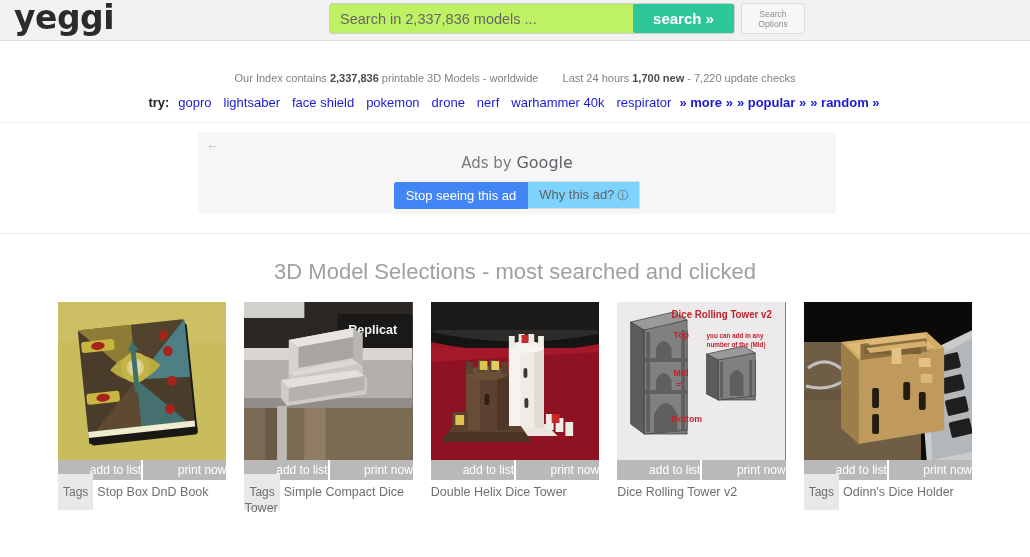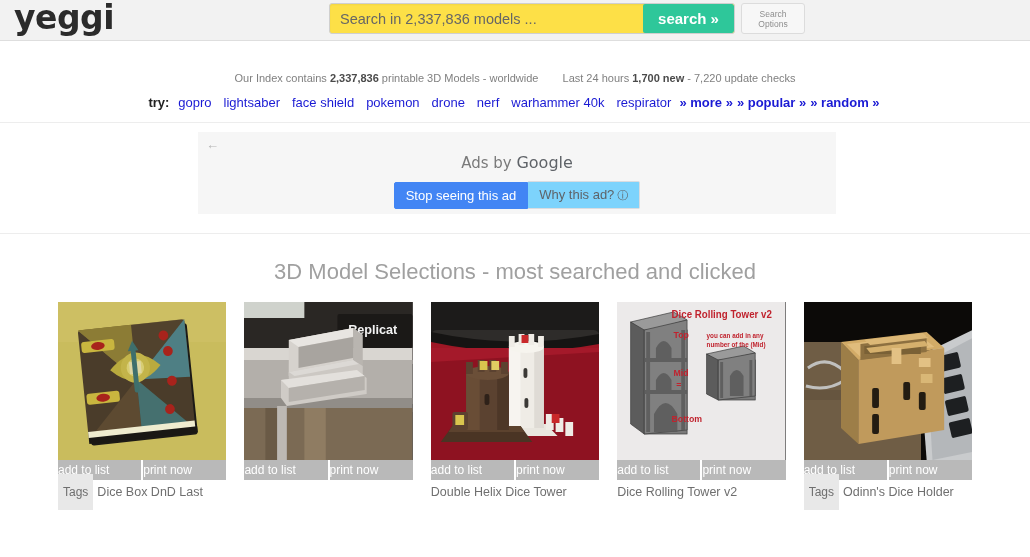--- a/index.html
+++ b/index.html
@@ -29,40 +29,40 @@
     color: #2b2b2b;
   }
   .searchwrap {
     position: absolute;
     left: 329px; top: 3px;
     display: flex;
     align-items: stretch;
   }
   .searchbox {
     width: 406px; height: 31px;
-    background: #fde047;
+    background: #bef264;
     border: 1px solid #cfcfcf;
     border-radius: 3px;
     display: flex;
     align-items: stretch;
     overflow: hidden;
     box-shadow: inset 0 1px 2px rgba(0,0,0,0.05);
   }
   .searchinput {
     flex: 1;
     border: 0; outline: 0;
     background: transparent;
     padding: 0 10px;
     font-family: "Liberation Sans", sans-serif;
     font-size: 14.5px;
     color: #555;
   }
   .searchinput::placeholder { color: #666; }
   .searchbtn {
-    width: 91px;
+    width: 101px;
     border: 0;
     background: #2ec79a;
     color: #ffffff;
     font-family: "Liberation Sans", sans-serif;
     font-size: 15px;
     font-weight: bold;
     cursor: pointer;
     border-radius: 2px;
   }
   .searchopts {
@@ -200,21 +200,21 @@
   .actions {
     display: flex;
     height: 20px;
     background: #b9b9b9;
   }
   .act {
     flex: 1;
     color: #ffffff;
     font-size: 12px;
     line-height: 20px;
-    text-align: left;
+    text-align: right;
     cursor: pointer;
   }
   .act.first { border-right: 2px solid #ffffff; }
   .meta {
     margin-top: 4px;
     font-size: 12.5px;
     color: #6f6f6f;
     line-height: 16px;
   }
   .tagchip {
@@ -311,21 +311,21 @@
         </g>
         <rect x="26" y="124" width="110" height="8" fill="#efeccf"></rect>
         <rect x="26" y="130" width="112" height="6" fill="#1a1814"></rect>
       </g>
     </svg>
       </div>
       <div class="actions">
         <div class="act first">add to list</div>
         <div class="act">print now</div>
       </div>
-      <div class="meta"><span class="tagchip">Tags</span><span>Dice Box DnD Last</span></div>
+      <div class="meta"><span class="tagchip">Tags</span><span>Stop Box DnD Book</span></div>
     </div>
     <div class="card">
       <div class="thumb">
         <svg viewBox="0 0 173 158" preserveAspectRatio="none">
       <rect width="173" height="158" fill="#9b9693"></rect>
       <rect x="0" y="0" width="173" height="58" fill="#2a2724"></rect>
       <rect x="0" y="0" width="62" height="16" fill="#cfd2cc"></rect>
       <rect x="96" y="12" width="77" height="34" rx="2" fill="#1b1917"></rect>
       <text x="107" y="32" fill="#f2f2f2" font-family="Liberation Sans, sans-serif" font-size="13" font-weight="bold">Replicat</text>
       <rect x="0" y="46" width="173" height="16" fill="#d9d6d1"></rect>
@@ -345,20 +345,21 @@
         <polygon points="38,78 116,68 126,76 126,92 44,104 38,96" fill="#cfcbc6"></polygon>
         <polygon points="38,78 116,68 124,74 46,86" fill="#e3e0dc"></polygon>
         <polygon points="46,86 124,74 124,88 46,100" fill="#b5b1ac"></polygon>
       </g>
     </svg>
       </div>
       <div class="actions">
         <div class="act first">add to list</div>
         <div class="act">print now</div>
       </div>
+      <div class="meta"><span class="tagchip">Tags</span><span>Simple Compact Dice Tower</span></div>
     </div>
     <div class="card">
       <div class="thumb">
         <svg viewBox="0 0 173 158" preserveAspectRatio="none">
       <rect width="173" height="158" fill="#9e1725"></rect>
       <rect x="0" y="0" width="173" height="34" fill="#1c1b1a"></rect>
       <rect x="0" y="28" width="173" height="12" rx="6" fill="#2e2c2a"></rect>
       <path d="M0 40 q86 18 173 2 l0 -10 q-86 16 -173 -2z" fill="#151413"></path>
       <rect x="0" y="46" width="173" height="112" fill="#a4192a"></rect>
       <polygon points="0,60 173,50 173,158 0,158" fill="#8e1221"></polygon>

